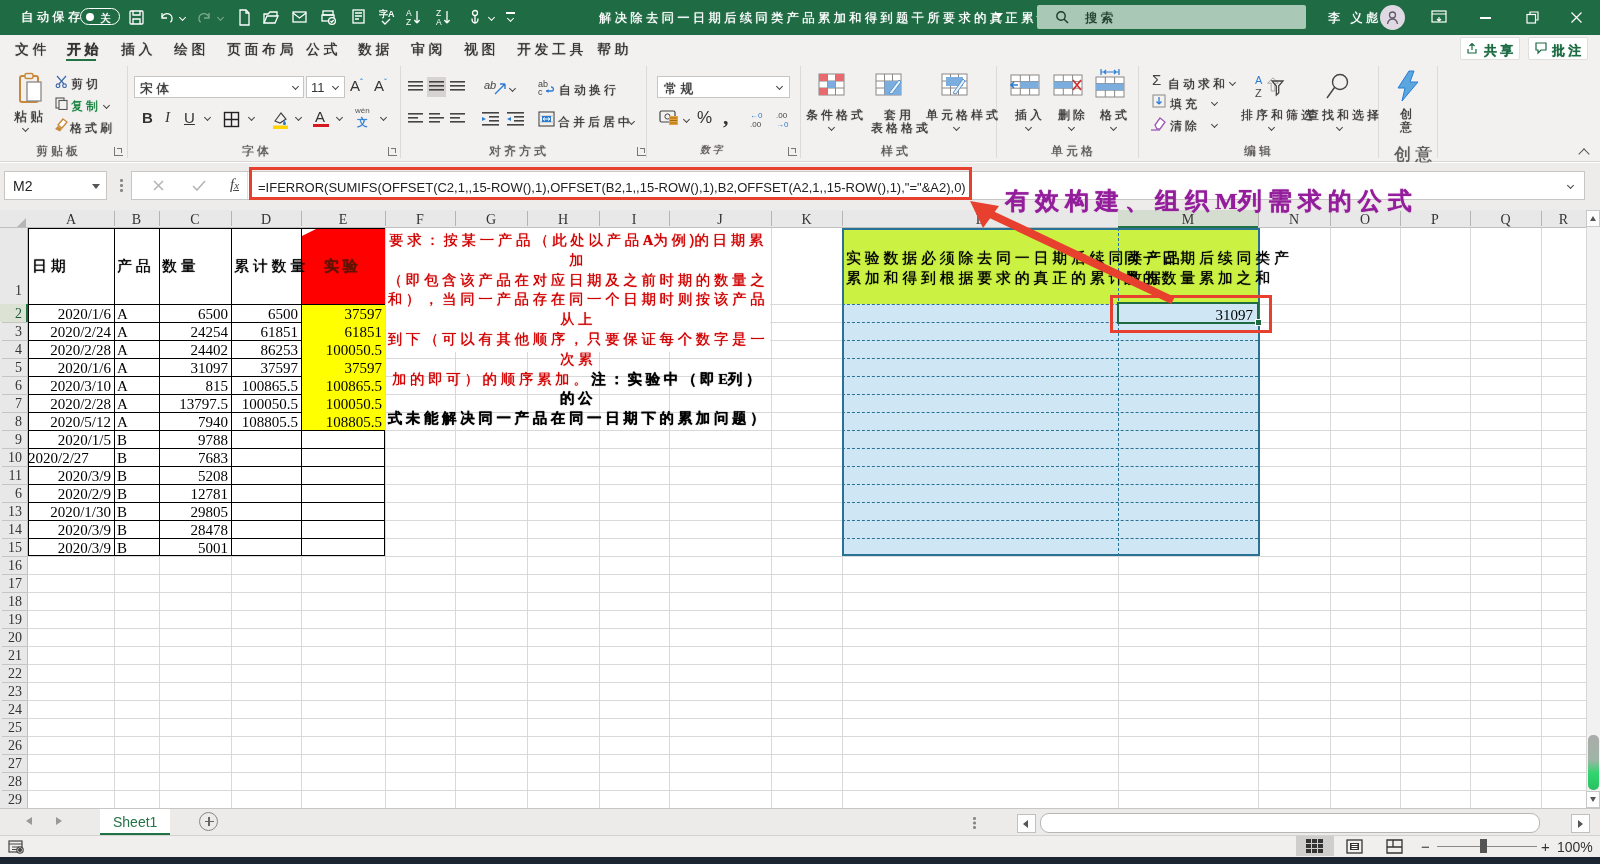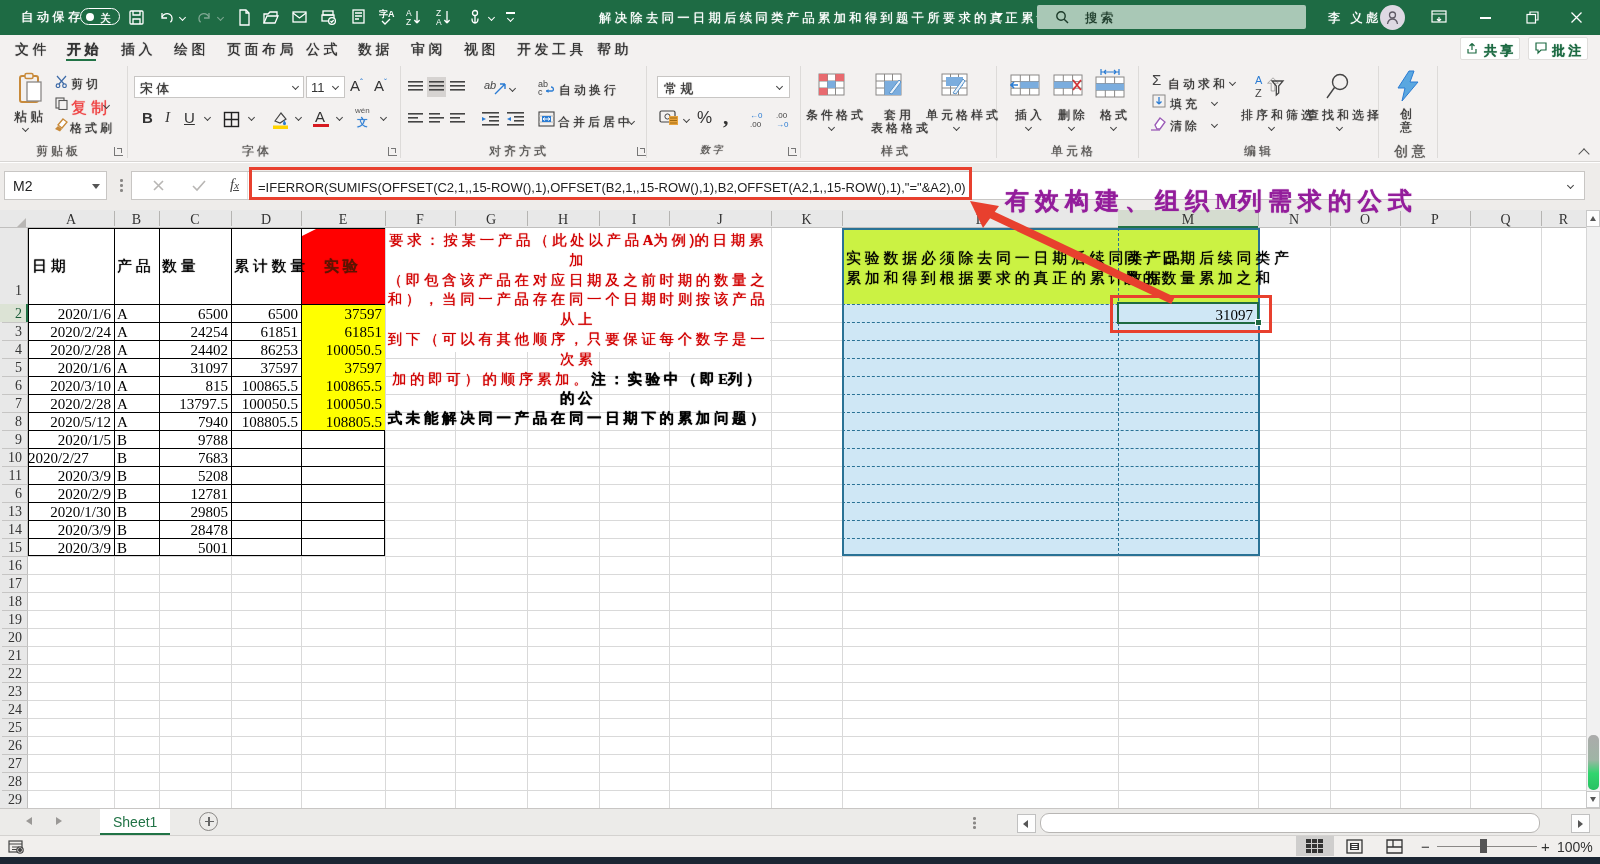--- a/index.html
+++ b/index.html
@@ -145,21 +145,21 @@
 <svg class="ab" style="left:55px;top:75px" width="13" height="13" viewBox="0 0 13 13" fill="none" stroke="#3f6ca8" stroke-width="1.2">
     <path d="M11 1L4 9M2 1l7 8"></path>
     <circle cx="3" cy="10.7" r="1.8"></circle>
     <circle cx="9.5" cy="10.7" r="1.8"></circle>
   </svg>
 <div class="ab ck" style="left:71px;top:76px;font-size:12px;color:#3b3a39;">剪切</div>
 <svg class="ab" style="left:55px;top:97px" width="13" height="13" viewBox="0 0 13 13" fill="none" stroke="#555" stroke-width="1.1">
     <rect x="1" y="1" width="8" height="10"></rect>
     <rect x="4" y="3.5" width="8" height="9" fill="#f3f1f0"></rect>
   </svg>
-<div class="ab ck" style="left:71px;top:98px;font-size:16px;color:#ef4444;">复制</div>
+<div class="ab ck" style="left:71px;top:98px;font-size:12px;color:#15803d;">复制</div>
 <span class="chev ab" style="left:104px;top:103px;border-color:#444;"></span>
 <svg class="ab" style="left:54px;top:118px" width="15" height="14" viewBox="0 0 15 14">
     <path d="M9 1l4 3-5 6-4-3z" fill="#fff" stroke="#c88a3a" stroke-width="1.3"></path>
     <path d="M4 8l4 3-2 2.5L1 11z" fill="#c88a3a"></path>
   </svg>
 <div class="ab ck" style="left:70px;top:120px;font-size:12px;color:#3b3a39;">格式刷</div>
 <div class="ab ck" style="left:36px;top:143px;font-size:12px;color:#5c5a58;">剪贴板</div>
 <div class="lnch" style="left:114px;top:147px;"></div>
 <div class="ab" style="left:134px;top:76px;width:170px;height:22px;background:#fff;border:1px solid #c8c6c4;"></div>
 <div class="ab ck" style="left:140px;top:80px;font-size:13px;color:#3b3a39;">宋体</div>
@@ -364,21 +364,21 @@
     <path d="M8.5 15.5L1 26"></path>
   </svg>
 <div class="ab ck" style="left:1307px;top:107px;font-size:12px;color:#3b3a39;">查找和选择</div>
 <span class="chev ab" style="left:1337px;top:125px;border-color:#444;"></span>
 <div class="ab ck" style="left:1244px;top:143px;font-size:12px;color:#5c5a58;">编辑</div>
 <svg class="ab" style="left:1395px;top:70px" width="26" height="32" viewBox="0 0 26 32">
     <path d="M14 1L3 18h7l-3 13L23 12h-8l4-11z" fill="#5aa7e0" stroke="#2b7cd3" stroke-width="1"></path>
   </svg>
 <div class="ab ck" style="left:1400px;top:106px;font-size:12px;color:#3b3a39;">创</div>
 <div class="ab ck" style="left:1400px;top:119px;font-size:12px;color:#3b3a39;">意</div>
-<div class="ab ck" style="left:1394px;top:143px;font-size:14px;color:#5c5a58;">创意</div>
+<div class="ab ck" style="left:1394px;top:143px;font-size:17px;color:#5c5a58;">创意</div>
 <div class="ab" style="left:1580px;top:150px;width:8px;height:8px;border-left:1.5px solid #555;border-top:1.5px solid #555;transform:rotate(45deg);"></div>
 <div class="ab" style="left:0;top:163px;width:1600px;height:47px;background:#eeecea;"></div>
 <div class="ab" style="left:4px;top:171px;width:103px;height:29px;background:#fff;border:1px solid #c8c6c4;"></div>
 <div class="ab" style="left:13px;top:178px;font-size:14px;color:#222;">M2</div>
 <div class="ab" style="left:92px;top:184px;width:0;height:0;border-left:4.5px solid transparent;border-right:4.5px solid transparent;border-top:5px solid #555;"></div>
 <div class="ab" style="left:120px;top:179px;width:2.5px;height:2.5px;border-radius:50%;background:#8a8886;box-shadow:0 5px 0 #8a8886,0 10px 0 #8a8886;"></div>
 <div class="ab" style="left:131px;top:171px;width:1454px;height:29px;background:#fff;border:1px solid #c8c6c4;"></div>
 <svg class="ab" style="left:152px;top:179px" width="13" height="13" viewBox="0 0 13 13" stroke="#b8b6b4" stroke-width="1.6" fill="none">
     <path d="M2 2l9 9M11 2l-9 9"></path>
   </svg>

